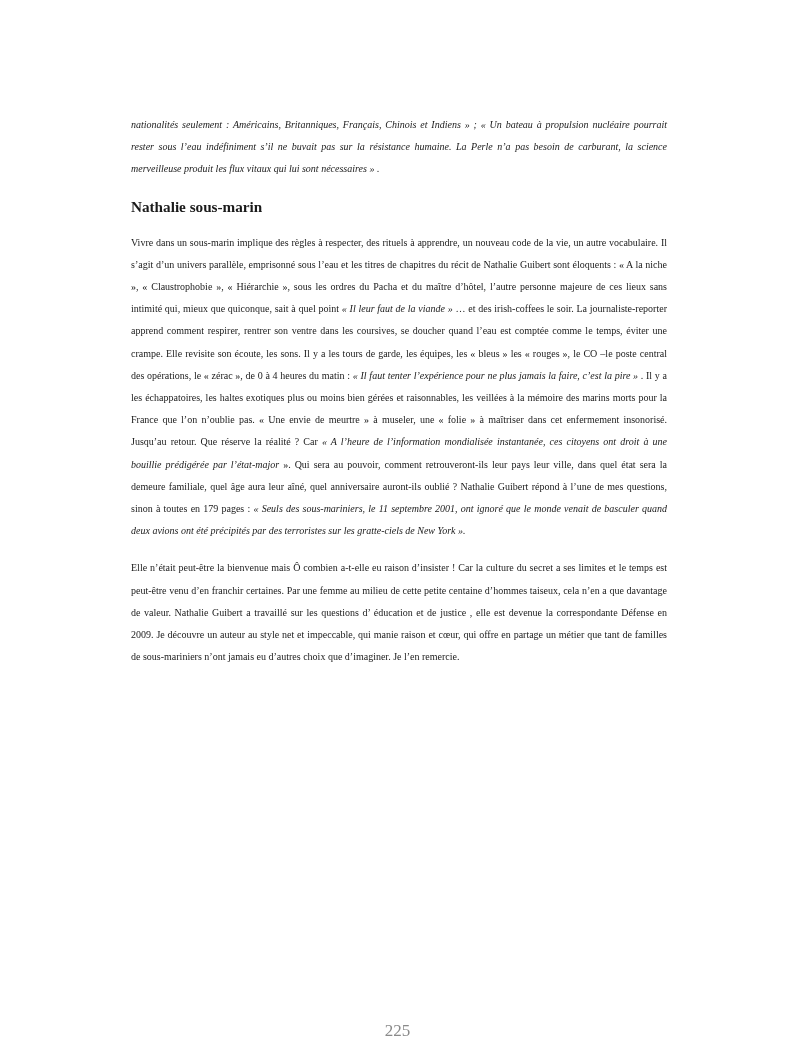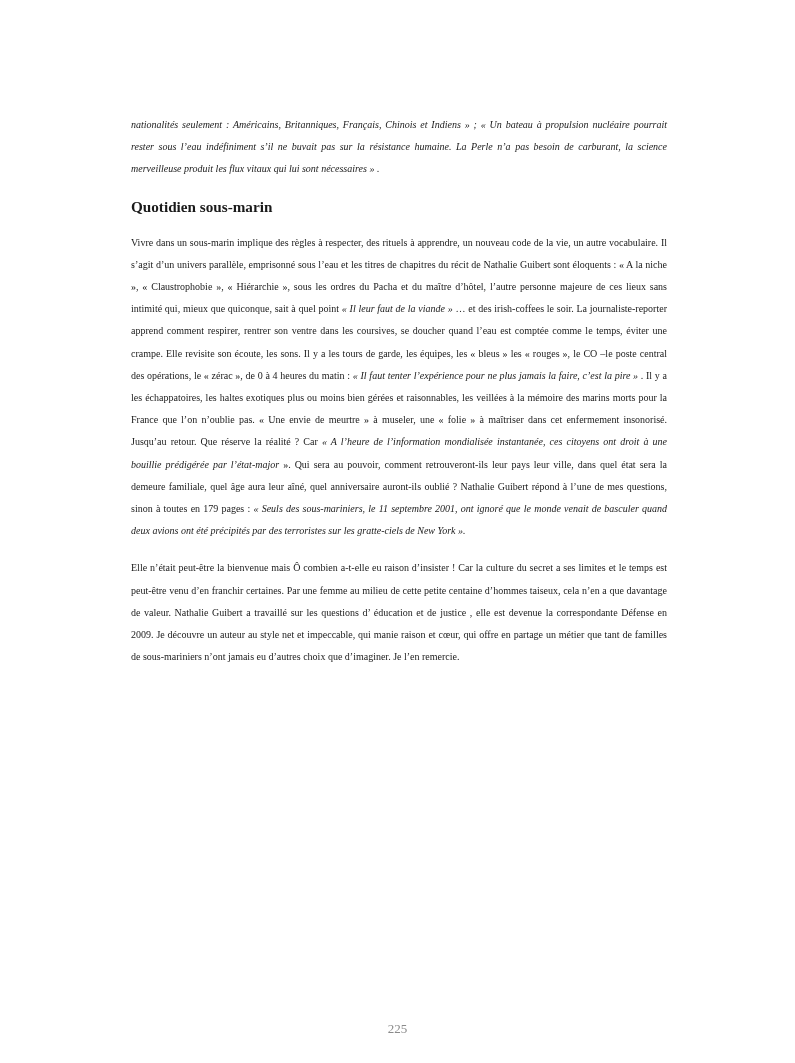--- a/index.html
+++ b/index.html
@@ -38,34 +38,34 @@
     }
     .it {
       font-style: italic;
     }
     .page-number {
       position: absolute;
       top: 1021px;
       left: 0;
       width: 795px;
       text-align: center;
-      font-size: 13px;
+      font-size: 17px;
       color: #8a8a8a;
       font-family: "Liberation Serif", serif;
     }
   </style>
 </head>
 <body>
 
 <div class="page">
   <p class="para">
     <span class="it">nationalités seulement : Américains, Britanniques, Français, Chinois et Indiens » ;  « Un bateau à propulsion nucléaire pourrait rester sous l’eau indéfiniment s’il ne buvait pas sur la résistance humaine. La Perle n’a pas besoin de carburant, la science merveilleuse produit les flux vitaux qui lui sont nécessaires » .</span>
   </p>
 
-  <h3 class="heading">Quotidien sous-marin</h3>
+  <h3 class="heading">Nathalie sous-marin</h3>
 
   <p class="para">
     <span>Vivre dans un sous-marin implique des règles à respecter, des rituels à apprendre, un nouveau code de la vie, un autre vocabulaire. Il s’agit d’un univers parallèle, emprisonné sous l’eau et les titres de chapitres du récit de Nathalie Guibert sont éloquents : « A la niche », « Claustrophobie », « Hiérarchie », sous les ordres du Pacha et du maître d’hôtel, l’autre personne majeure de ces lieux sans intimité qui, mieux que quiconque, sait à quel point </span><span class="it">« Il leur faut de la viande »</span><span>  … et des irish-coffees le soir. La journaliste-reporter apprend comment respirer, rentrer son ventre dans les coursives, se doucher quand l’eau est comptée comme le temps, éviter une crampe. Elle revisite son écoute, les sons. Il y a les tours de garde, les équipes, les « bleus » les « rouges », le CO –le poste central des opérations, le « zérac », de 0 à 4 heures du matin :  </span><span class="it">« Il faut tenter l’expérience pour ne plus jamais la faire, c’est la pire »</span><span> . Il y a les échappatoires, les haltes exotiques plus ou moins bien gérées et raisonnables, les veillées à la mémoire des marins morts pour la France que l’on n’oublie pas. « Une envie de meurtre » à museler, une « folie » à maîtriser dans cet enfermement insonorisé. Jusqu’au retour. Que réserve la réalité ? Car  </span><span class="it">« A l’heure de l’information mondialisée instantanée, ces citoyens ont droit à une bouillie prédigérée par l’état-major</span><span>  ». Qui sera au pouvoir, comment retrouveront-ils leur pays leur ville, dans quel état sera la demeure familiale, quel âge aura leur aîné, quel anniversaire auront-ils oublié ? Nathalie Guibert répond à l’une de mes questions, sinon à toutes en 179 pages :  </span><span class="it">« Seuls des sous-mariniers, le 11 septembre 2001, ont ignoré que le monde venait de basculer quand deux avions ont été précipités par des terroristes sur les gratte-ciels de New York ».</span>
   </p>
 
   <p class="para">
     <span>Elle n’était peut-être la bienvenue mais Ô combien a-t-elle eu raison d’insister ! Car la culture du secret a ses limites et le temps est peut-être venu d’en franchir certaines. Par une femme au milieu de cette petite centaine d’hommes taiseux, cela n’en a que davantage de valeur. Nathalie Guibert a travaillé sur les questions d’ éducation et de justice , elle est devenue la correspondante Défense en 2009. Je découvre un auteur au style net et impeccable, qui manie raison et cœur, qui offre en partage un métier que tant de familles de sous-mariniers n’ont jamais eu d’autres choix que d’imaginer. Je l’en remercie.</span>
   </p>
 </div>
 

